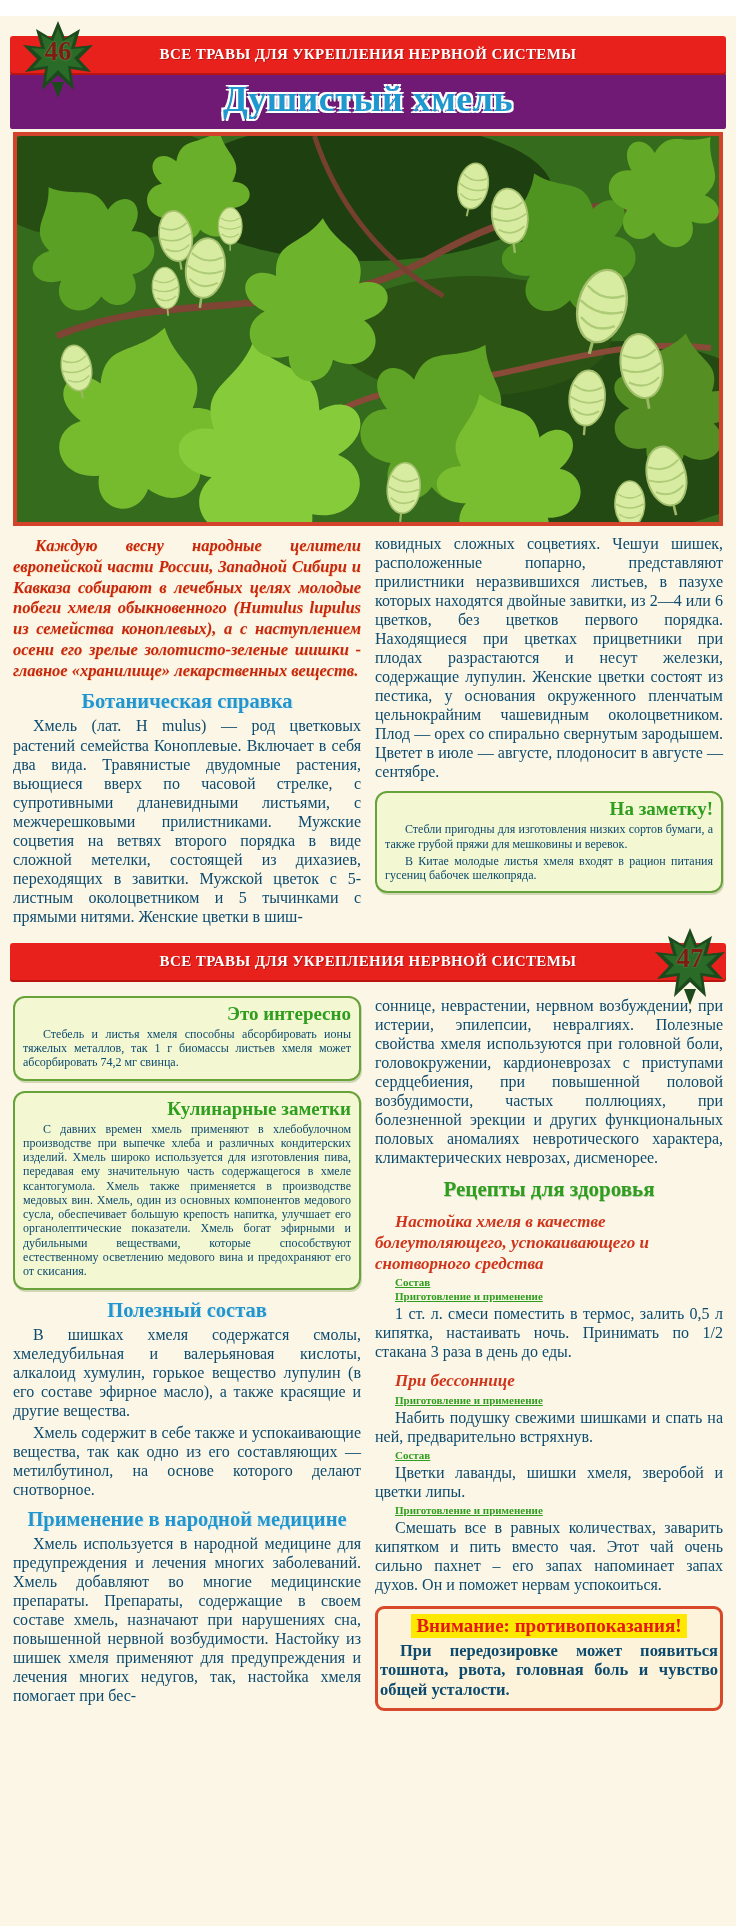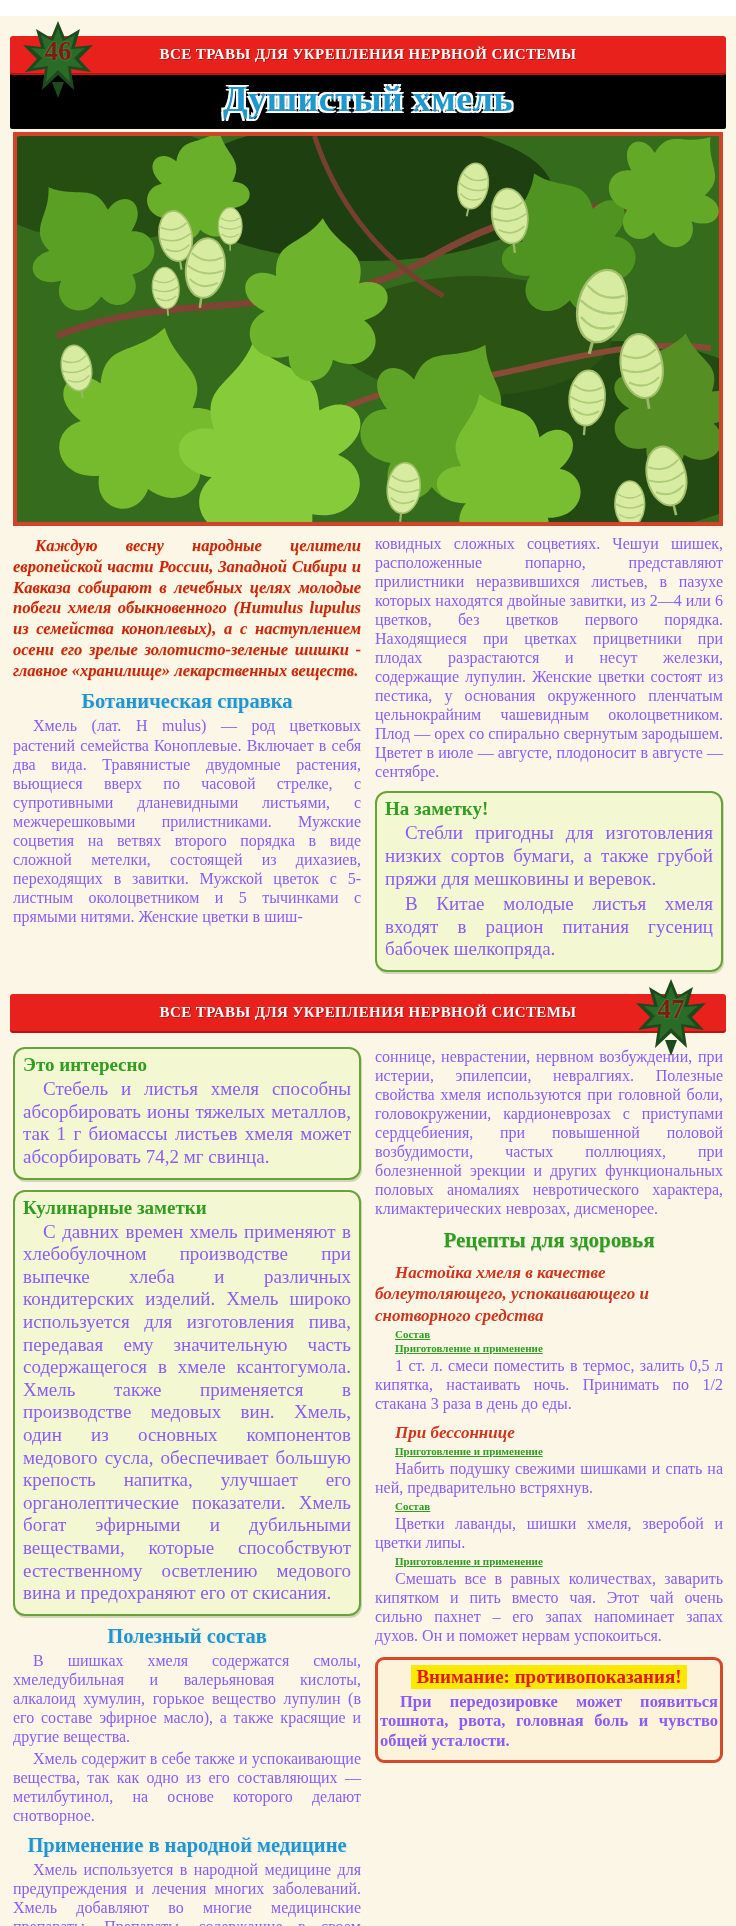--- a/index.html
+++ b/index.html
@@ -13,65 +13,65 @@
     border-radius:3px;display:flex;align-items:center;justify-content:center;
     box-shadow:0 2px 0 #b81410;
   }
   .band.second{margin-top:14px;}
   .band-title{
     color:#fff;font-weight:bold;font-size:15px;letter-spacing:.4px;
     text-shadow:1px 1px 0 rgba(120,0,0,.45);white-space:nowrap;
   }
   .leaf-badge{position:absolute;top:-16px;width:72px;height:78px;}
   .leaf-badge.left{left:12px;}
-  .leaf-badge.right{right:19px;}
+  .leaf-badge.right{right:0;}
   .leaf-badge svg{position:absolute;inset:0;}
   .leaf-badge .num{
     position:absolute;left:0;right:0;top:16px;text-align:center;
     font-size:27px;font-weight:bold;color:#7d1d12;
     text-shadow:0 0 2px rgba(255,255,255,.35);
   }
   
-  .title-band{margin:0 10px;background:#000000;padding:5px 0 9px;border-radius:2px;}
+  .title-band{margin:0 10px;background:#701a75;padding:5px 0 9px;border-radius:2px;}
   .article-title{
     margin:0;text-align:center;font-size:36px;font-weight:bold;letter-spacing:.5px;
     color:#1f97cf;
     text-shadow:-2px -2px 0 #fff,2px -2px 0 #fff,-2px 2px 0 #fff,2px 2px 0 #fff,0 3px 2px rgba(0,60,90,.25);
   }
   
   .photo{margin:3px 13px 8px;border:4px solid #d3422a;line-height:0;background:#356b1c;}
   .photo svg{display:block;width:100%;height:386px;}
   
   .cols{display:flex;gap:14px;padding:0 13px;}
   .col{flex:1 1 0;min-width:0;}
   .body{
     margin:0 0 3px;font-size:16px;line-height:1.19;text-align:justify;
-    text-indent:20px;color:#8b5cf6;
+    text-indent:20px;color:#0c4a6e;
   }
   .body.noindent{text-indent:0;}
   .intro{
     margin:2px 0 6px;font-size:16.5px;line-height:1.26;font-weight:bold;font-style:italic;
     color:#c8270f;text-align:justify;text-indent:22px;
     text-shadow:.5px .5px 0 rgba(255,170,80,.35);
   }
   .blue-h{
     margin:9px 0 3px;text-align:center;font-size:20.5px;font-weight:bold;color:#2196ce;
     text-shadow:.5px .5px 0 rgba(255,255,255,.8),1px 1px 0 rgba(0,80,130,.2);
   }
   .green-big{
     margin:10px 0 2px;text-align:center;font-size:21px;font-weight:bold;color:#2f9e1e;
     text-shadow:.5px .5px 0 rgba(0,90,0,.25);
   }
   
   .green-box{
     border:2px solid #67a33a;border-radius:12px;background:#f3f7d2;
     padding:4px 8px 6px;margin:10px 0 8px;box-shadow:1px 2px 0 rgba(90,120,40,.25);
   }
-  .green-box .body{font-size:19px;}
-  .green-h{margin:1px 0 2px;text-align:left;font-size:19px;font-weight:bold;color:#2f9e1e;}
+  .green-box .body{font-size:12px;}
+  .green-h{margin:1px 0 2px;text-align:right;font-size:19px;font-weight:bold;color:#2f9e1e;}
   
   .recipe-title{
     margin:9px 0 2px;font-size:17px;font-weight:bold;font-style:italic;color:#d0341a;
     line-height:1.24;text-indent:20px;text-align:left;
   }
   .green-u{
     margin:2px 0;font-size:11px;font-weight:bold;color:#2f9e1e;
     text-decoration:underline;text-indent:20px;
   }
   

